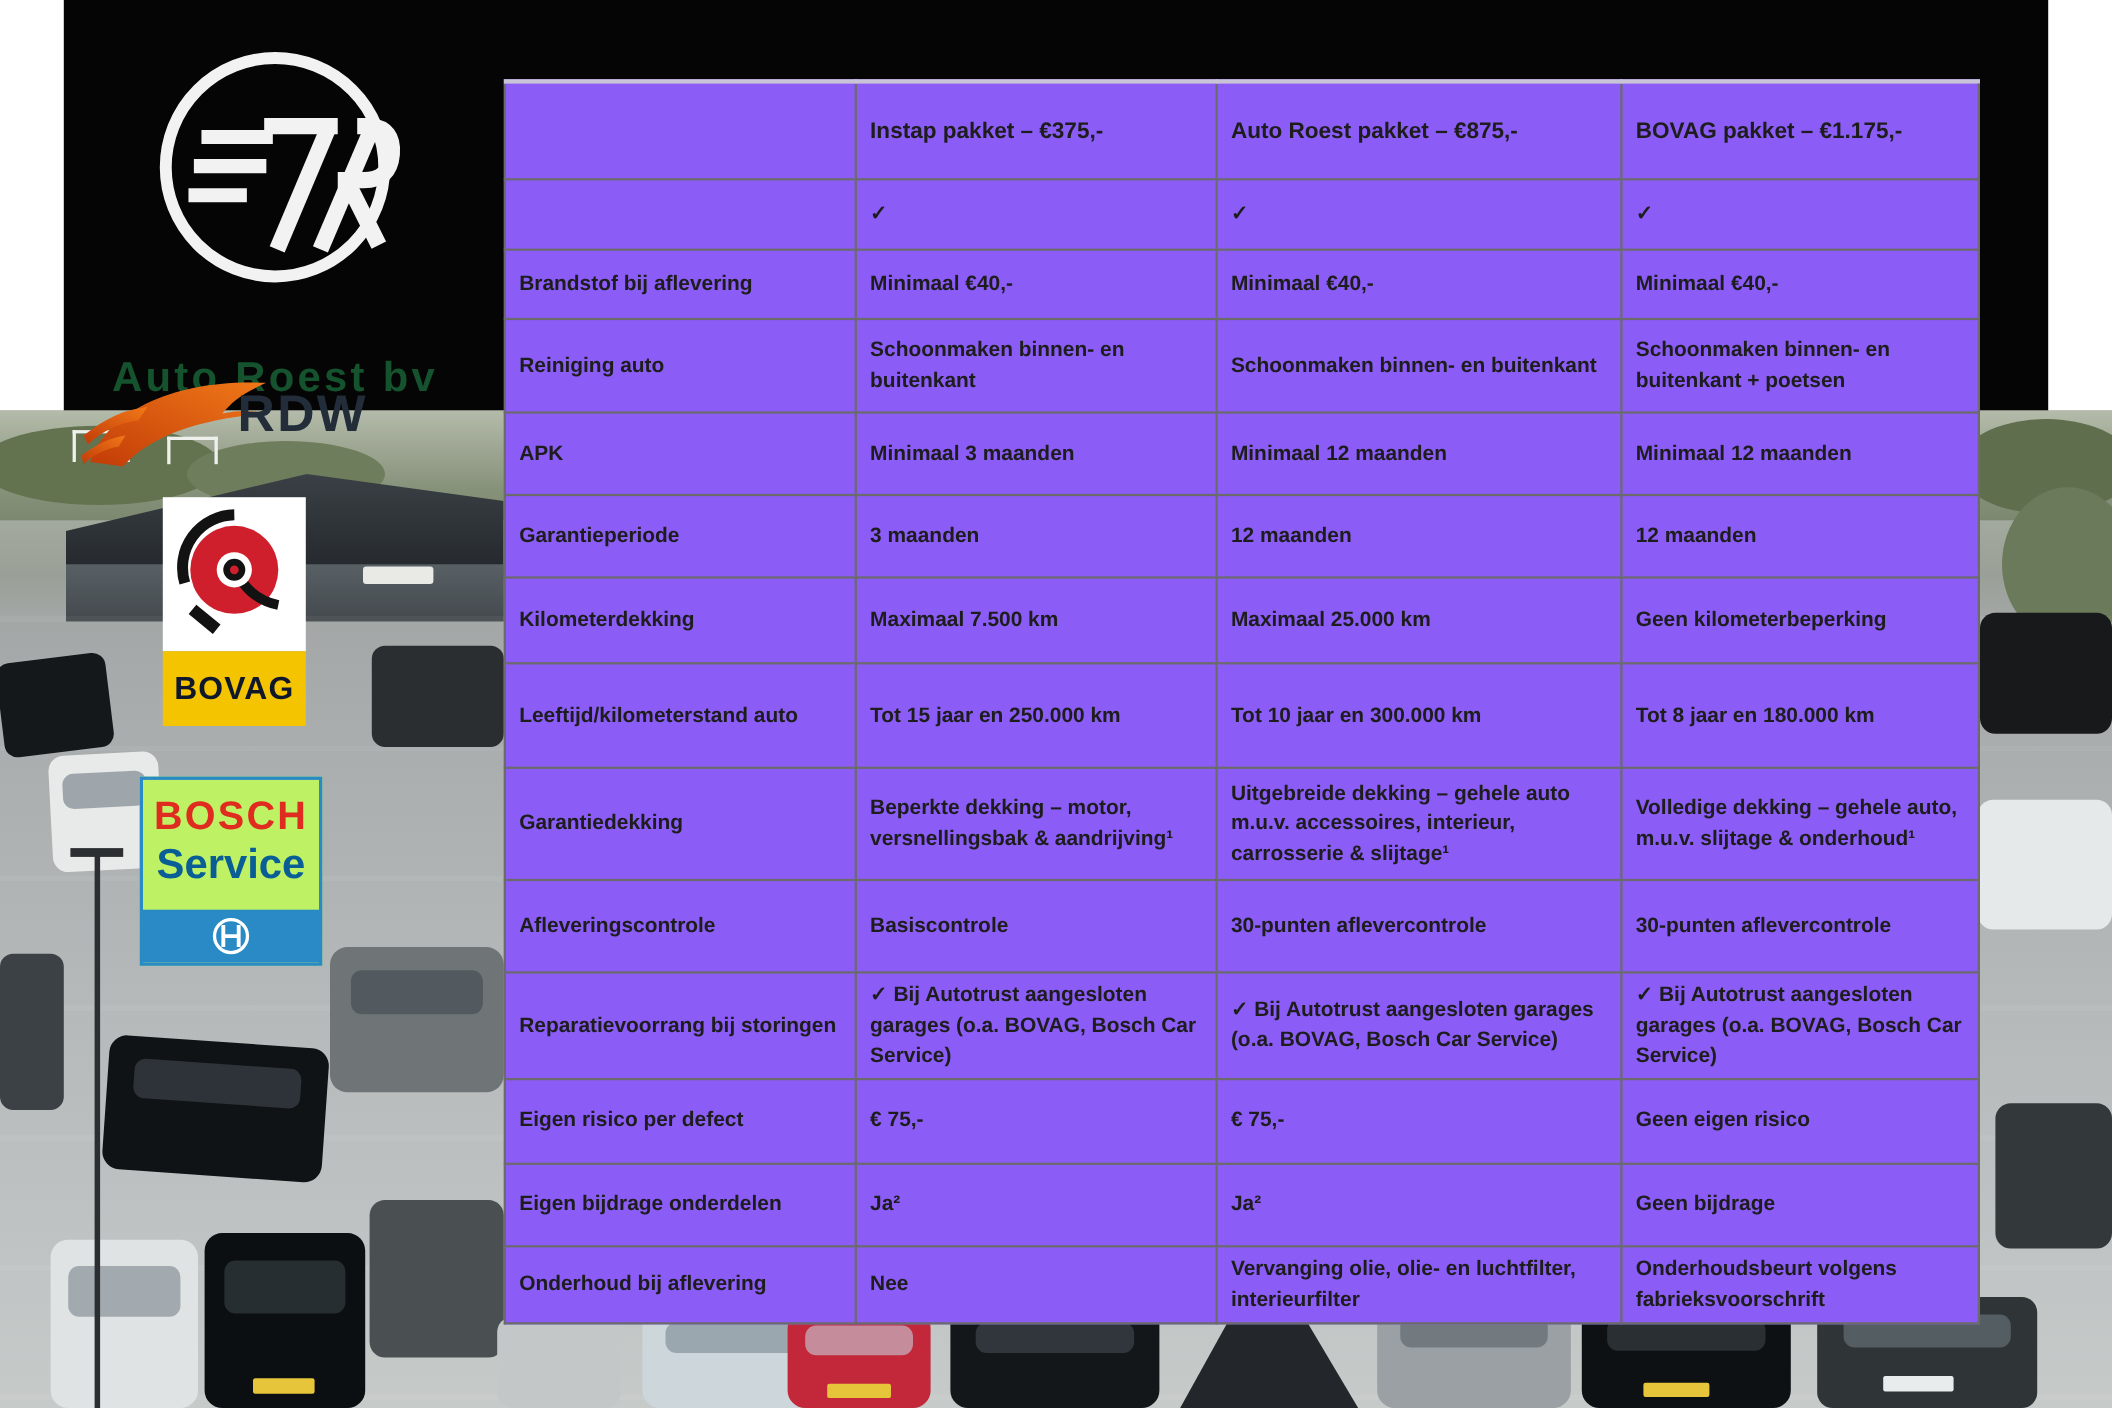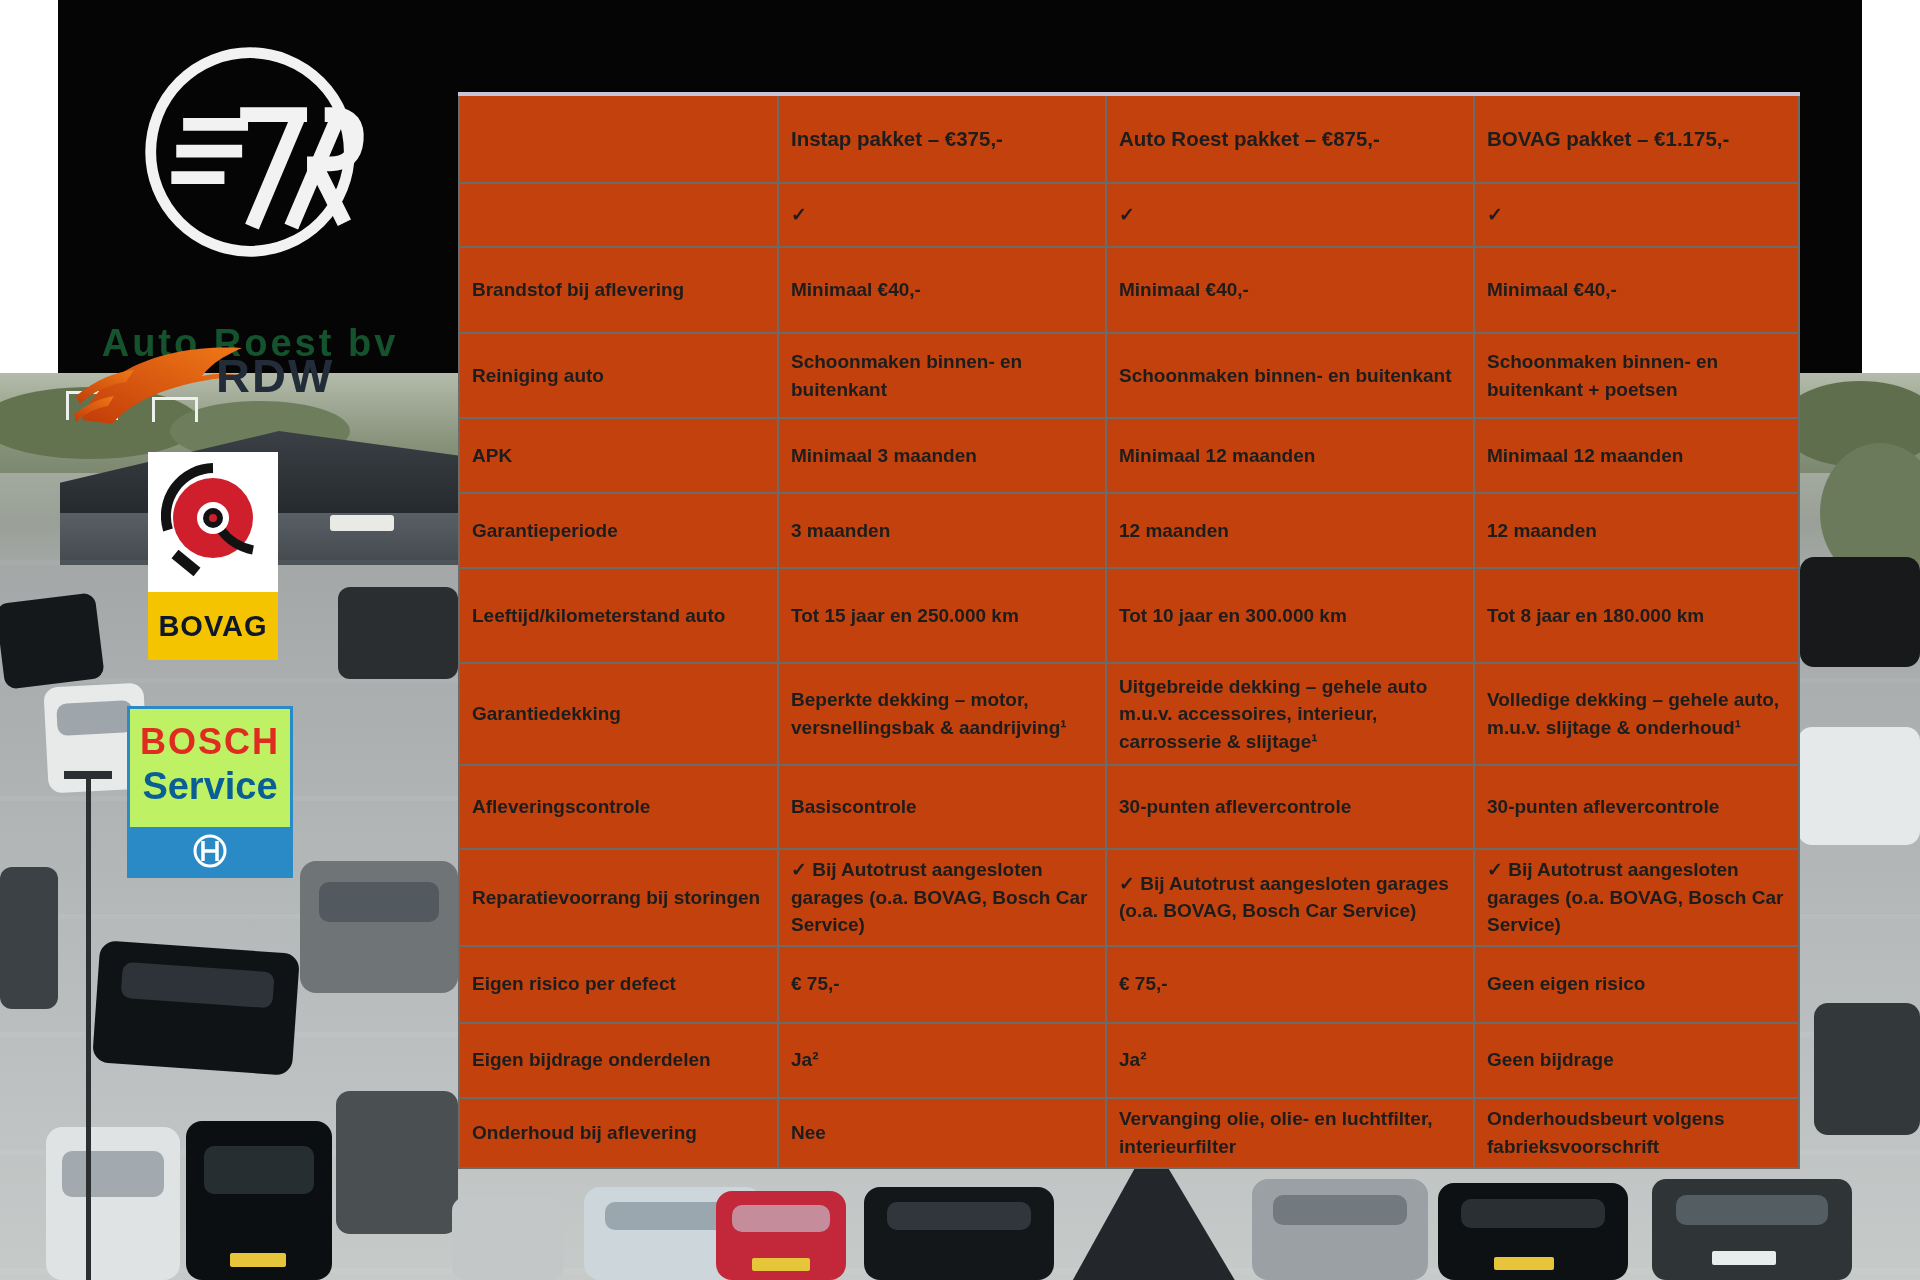--- a/index.html
+++ b/index.html
@@ -49,22 +49,22 @@
 
   
   .bosch{position:absolute;left:127px;top:706px;width:166px;height:172px;background:#bef264;
          border:3px solid #2a8ac6;box-sizing:border-box;text-align:center;}
   .bosch-word{margin-top:12px;font-size:36px;font-weight:700;color:#e02b20;letter-spacing:2px;}
   .bosch-service{margin-top:2px;font-size:38px;font-weight:700;color:#0a5e96;}
   .bosch-band{position:absolute;left:0;bottom:0;width:100%;height:48px;background:#2a8ac6;
               display:flex;align-items:center;justify-content:center;}
 
   
-  table.pkg{position:absolute;left:458px;top:92px;width:1340px;border-collapse:collapse;
-            table-layout:fixed;background:#c2410c;border:2px solid #6b6b6b;border-top:4px solid #c9c3d8;}
+  table.pkg{position:absolute;left:458px;top:72px;width:1340px;border-collapse:collapse;
+            table-layout:fixed;background:#8b5cf6;border:2px solid #6b6b6b;border-top:4px solid #c9c3d8;}
   table.pkg th,table.pkg td{border:2px solid #6b6b6b;vertical-align:middle;text-align:left;
             padding:6px 10px 6px 12px;color:#1d1d1d;font-weight:700;font-size:19px;line-height:1.45;
             overflow:hidden;}
   table.pkg thead th{font-size:20.5px;height:74px;}
 </style>
 </head>
 <body>
 
 <div class="stage">
 
@@ -209,21 +209,21 @@
           <th>BOVAG pakket – €1.175,-</th>
         </tr>
       </thead>
     <tbody>
         <tr style="height: 64px;">
           <th></th>
           <td>✓</td>
           <td>✓</td>
           <td>✓</td>
         </tr>
-        <tr style="height: 86px;">
+        <tr style="height: 63px;">
           <th>Brandstof bij aflevering</th>
           <td>Minimaal €40,-</td>
           <td>Minimaal €40,-</td>
           <td>Minimaal €40,-</td>
         </tr>
         <tr style="height: 85px; margin-left: 17px;">
           <th>Reiniging auto</th>
           <td>Schoonmaken binnen- en buitenkant</td>
           <td>Schoonmaken binnen- en buitenkant</td>
           <td>Schoonmaken binnen- en buitenkant + poetsen</td>
@@ -233,20 +233,26 @@
           <td>Minimaal 3 maanden</td>
           <td>Minimaal 12 maanden</td>
           <td>Minimaal 12 maanden</td>
         </tr>
         <tr style="height: 75px;">
           <th>Garantieperiode</th>
           <td>3 maanden</td>
           <td>12 maanden</td>
           <td>12 maanden</td>
         </tr>
+        <tr style="height: 78px;">
+          <th>Kilometerdekking</th>
+          <td>Maximaal 7.500 km</td>
+          <td>Maximaal 25.000 km</td>
+          <td>Geen kilometerbeperking</td>
+        </tr>
         <tr style="height: 95px;">
           <th>Leeftijd/kilometerstand auto</th>
           <td>Tot 15 jaar en 250.000 km</td>
           <td>Tot 10 jaar en 300.000 km</td>
           <td>Tot 8 jaar en 180.000 km</td>
         </tr>
         <tr style="height: 102px;">
           <th>Garantiedekking</th>
           <td>Beperkte dekking – motor, versnellingsbak &amp; aandrijving¹</td>
           <td>Uitgebreide dekking – gehele auto m.u.v. accessoires, interieur, carrosserie &amp; slijtage¹</td>

